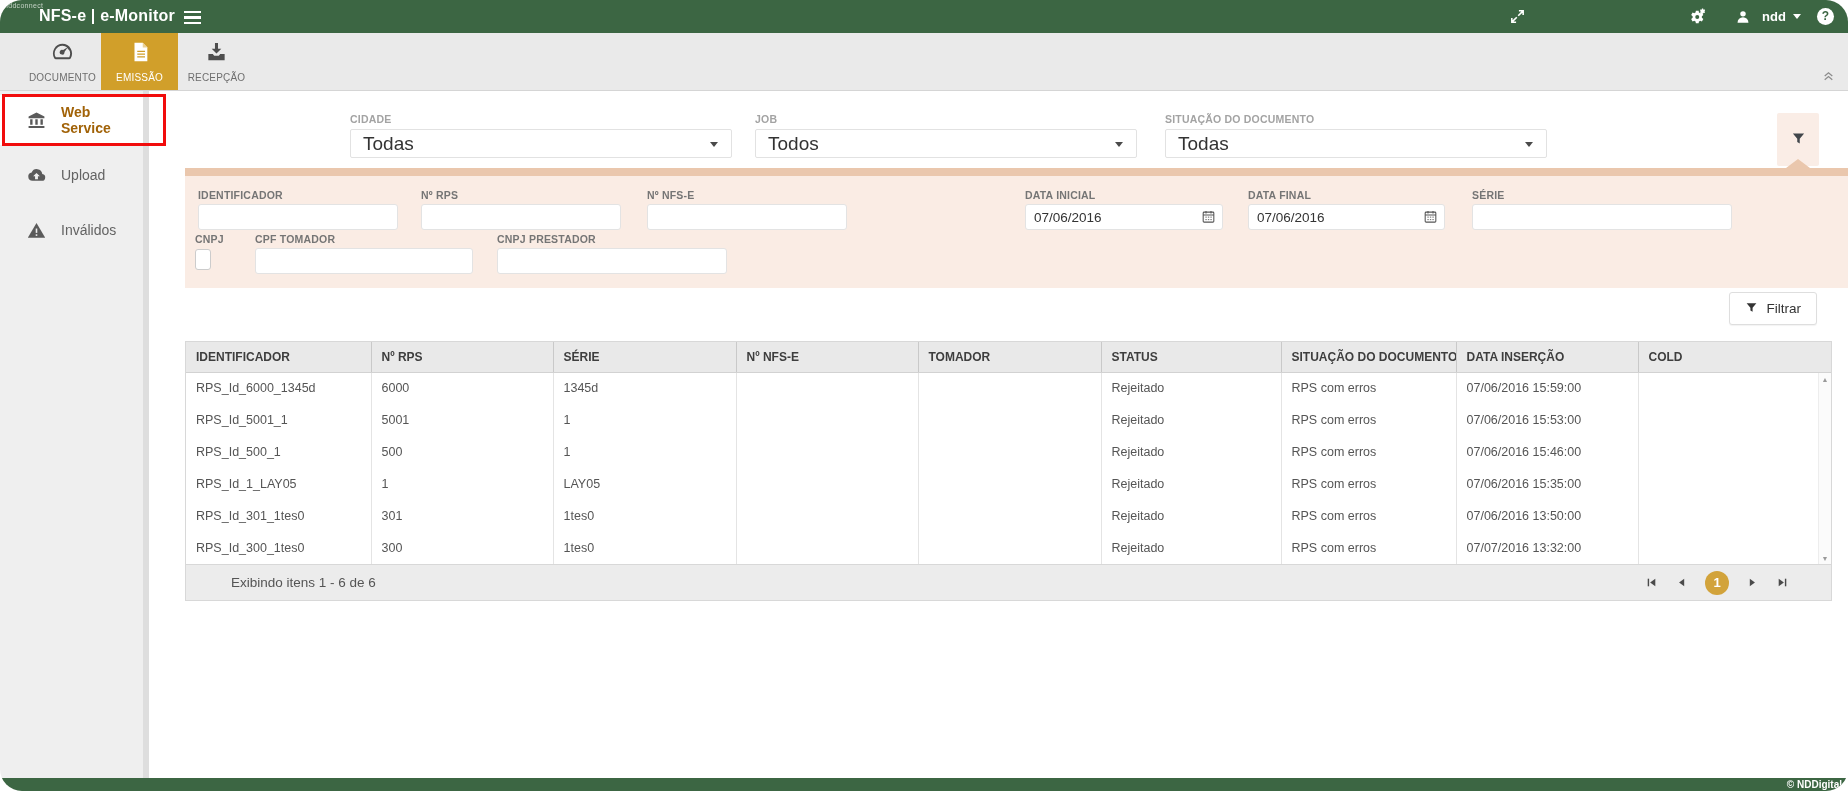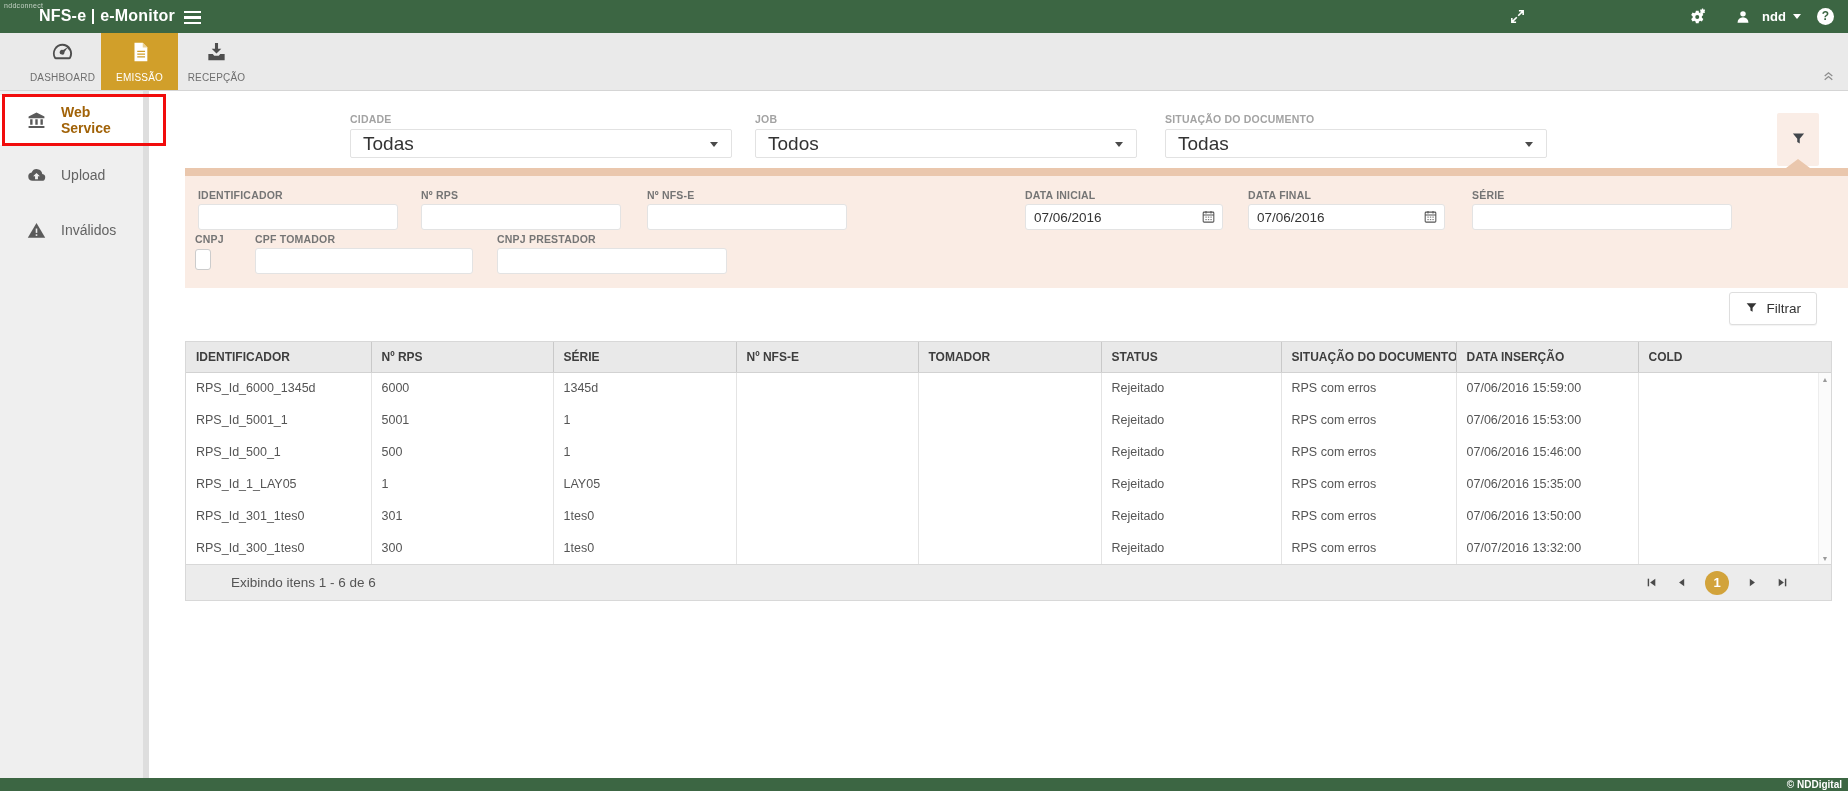--- a/index.html
+++ b/index.html
@@ -1,18 +1,18 @@
 <!DOCTYPE html>
 <html><head>
 <meta charset="utf-8">
 <style>
   * { box-sizing: border-box; margin: 0; padding: 0; }
   body { margin: 0; background: #fff; }
   .app { position: relative; width: 1848px; height: 791px; overflow: hidden;
-         font-family: "Liberation Sans", sans-serif; background: #fff; }
+         font-family: "Liberation Sans", sans-serif; background: #fff; border-radius: 22px; }
 
   
   .topbar { position: absolute; top: 0; left: 0; right: 0; height: 33px; background: #3C6643; color: #fff; }
   .brand-mini { position: absolute; top: 2px; left: 4px; font-size: 7px; color: #C3D1C4; letter-spacing: .3px; }
   .app-title { position: absolute; left: 39px; top: 7px; font-size: 16px; font-weight: bold; letter-spacing: .2px; }
   .hamburger { position: absolute; left: 184px; top: 11px; width: 17px; cursor: pointer; }
   .hamburger i { display: block; width: 17px; height: 2.4px; background: #fff; margin-bottom: 3px; }
   .tb-ctl { position: absolute; top: 0; height: 33px; display: flex; align-items: center; color: #fff; }
   .tb-ctl svg { display: block; }
   .icon-expand { left: 1509px; } .icon-gears { left: 1687px; } .icon-user { left: 1735px; }
@@ -154,21 +154,21 @@
   </header>
 
   <nav class="toolbar">
     <div class="tabs">
       <div class="tab">
         <span class="tab-icon">
           <svg width="23" height="23" viewBox="0 0 24 24" fill="currentColor">
             <path d="M12 4a10 10 0 00-8.65 15 2 2 0 001.73 1h13.84a2 2 0 001.73-1A10 10 0 0012 4zm7.03 14H4.97A8 8 0 0112 6a7.9 7.9 0 014.9 1.7l-4.2 2.8a2.5 2.5 0 101.4 2.1l2.8-4.2A8 8 0 0119.03 18z"></path>
             </svg>
         </span>
-        <span class="tab-label">DASHBOARD</span>
+        <span class="tab-label">DOCUMENTO</span>
       </div>
       <div class="tab active">
         <span class="tab-icon">
           <svg width="22" height="22" viewBox="0 0 24 24">
             <path fill="#fff" d="M6 2h9l5 5v15H6z"></path>
             <path fill="#EBD194" d="M15 2l5 5h-5z"></path>
             <path fill="#D19F2A" d="M9 10.5h8.5V12H9zM9 13.5h8.5V15H9zM9 16.5h8.5V18H9z"></path>
             </svg>
         </span>
         <span class="tab-label">EMISSÃO</span>

